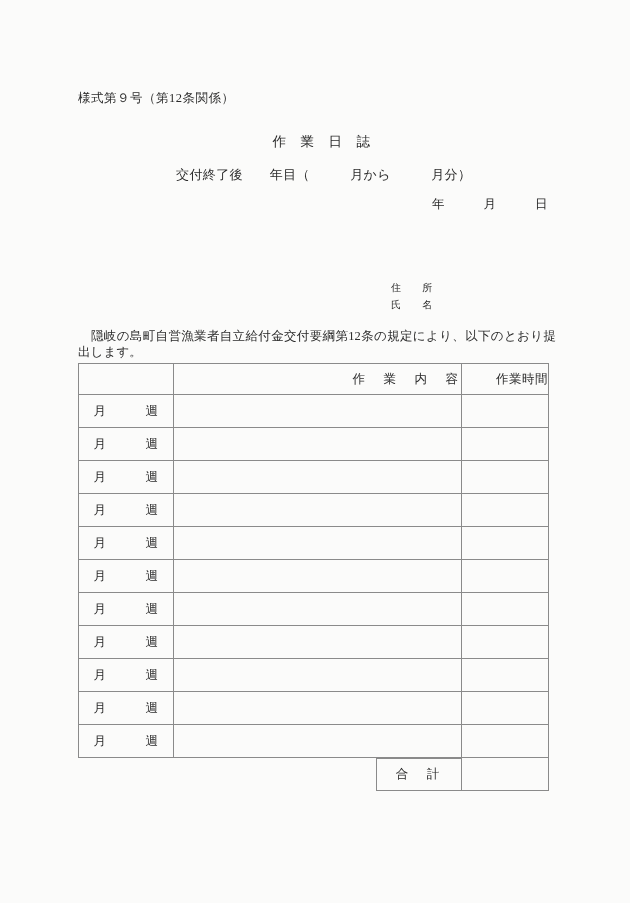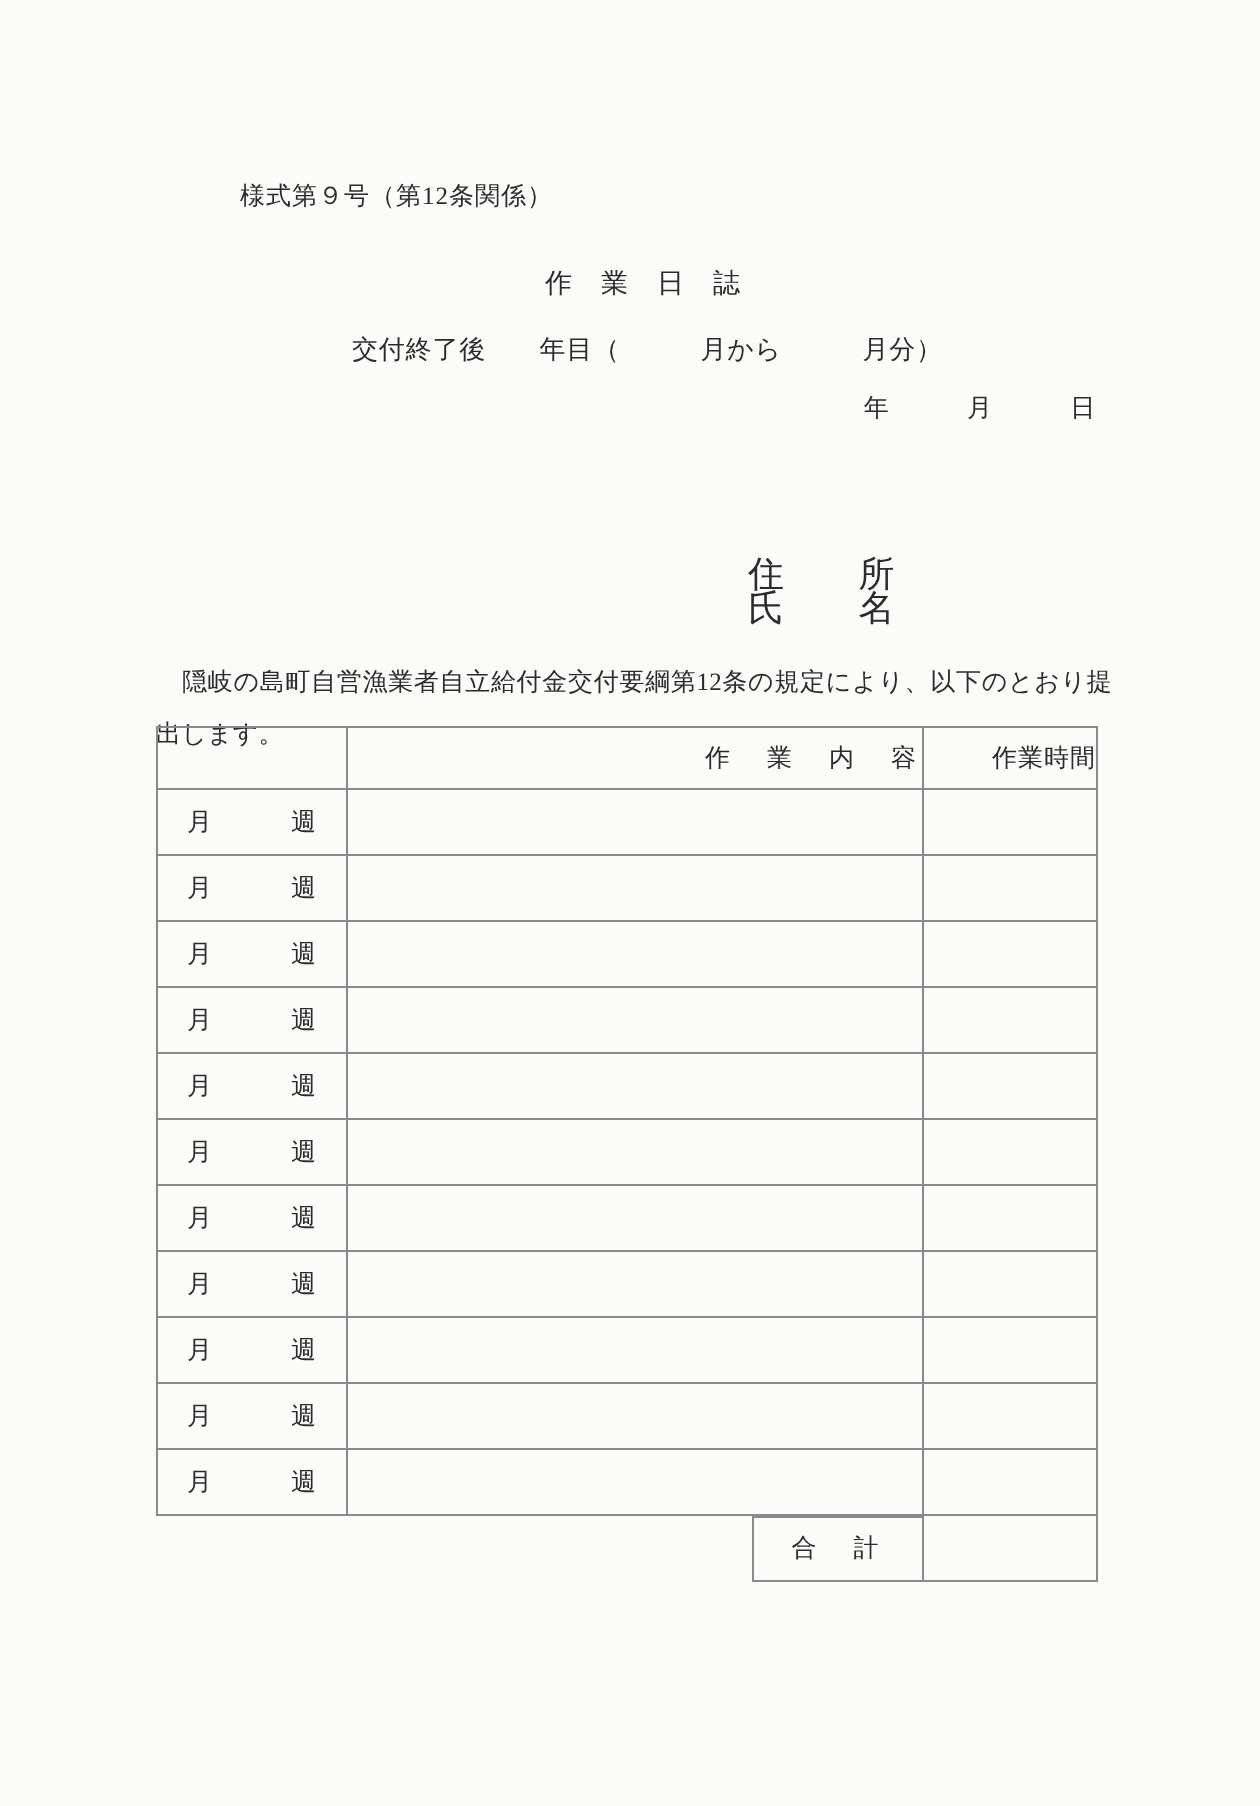--- a/index.html
+++ b/index.html
@@ -23,21 +23,20 @@
   }
 
   
   .form-number {
     position: absolute;
     left: 78px;
     top: 90px;
     font-size: 12.5px;
     letter-spacing: 0.5px;
     white-space: nowrap;
-    margin-left: 42px;
   }
 
   
   .doc-title {
     position: absolute;
     left: 0;
     right: 0;
     top: 133px;
     text-align: center;
     font-size: 13.5px;
@@ -71,36 +70,36 @@
     left: 88px;
     top: 230px;
     font-size: 12.5px;
     white-space: pre;
     letter-spacing: 0.4px;
   }
 
   
   .submitter {
     position: absolute;
-    left: 374px;
+    left: 391px;
     top: 279px;
-    font-size: 18px;
+    font-size: 10px;
     line-height: 17px;
     letter-spacing: 0.4px;
   }
   .submitter div { white-space: pre; }
 
   
   .body-text {
     position: absolute;
     left: 78px;
     top: 328px;
     width: 478px;
     font-size: 12.5px;
-    line-height: 26px;
+    line-height: 16px;
     text-indent: 13px;
     letter-spacing: 0.1px;
     text-align: justify;
   }
 
   
   .work-table {
     position: absolute;
     left: 78px;
     top: 363px;

